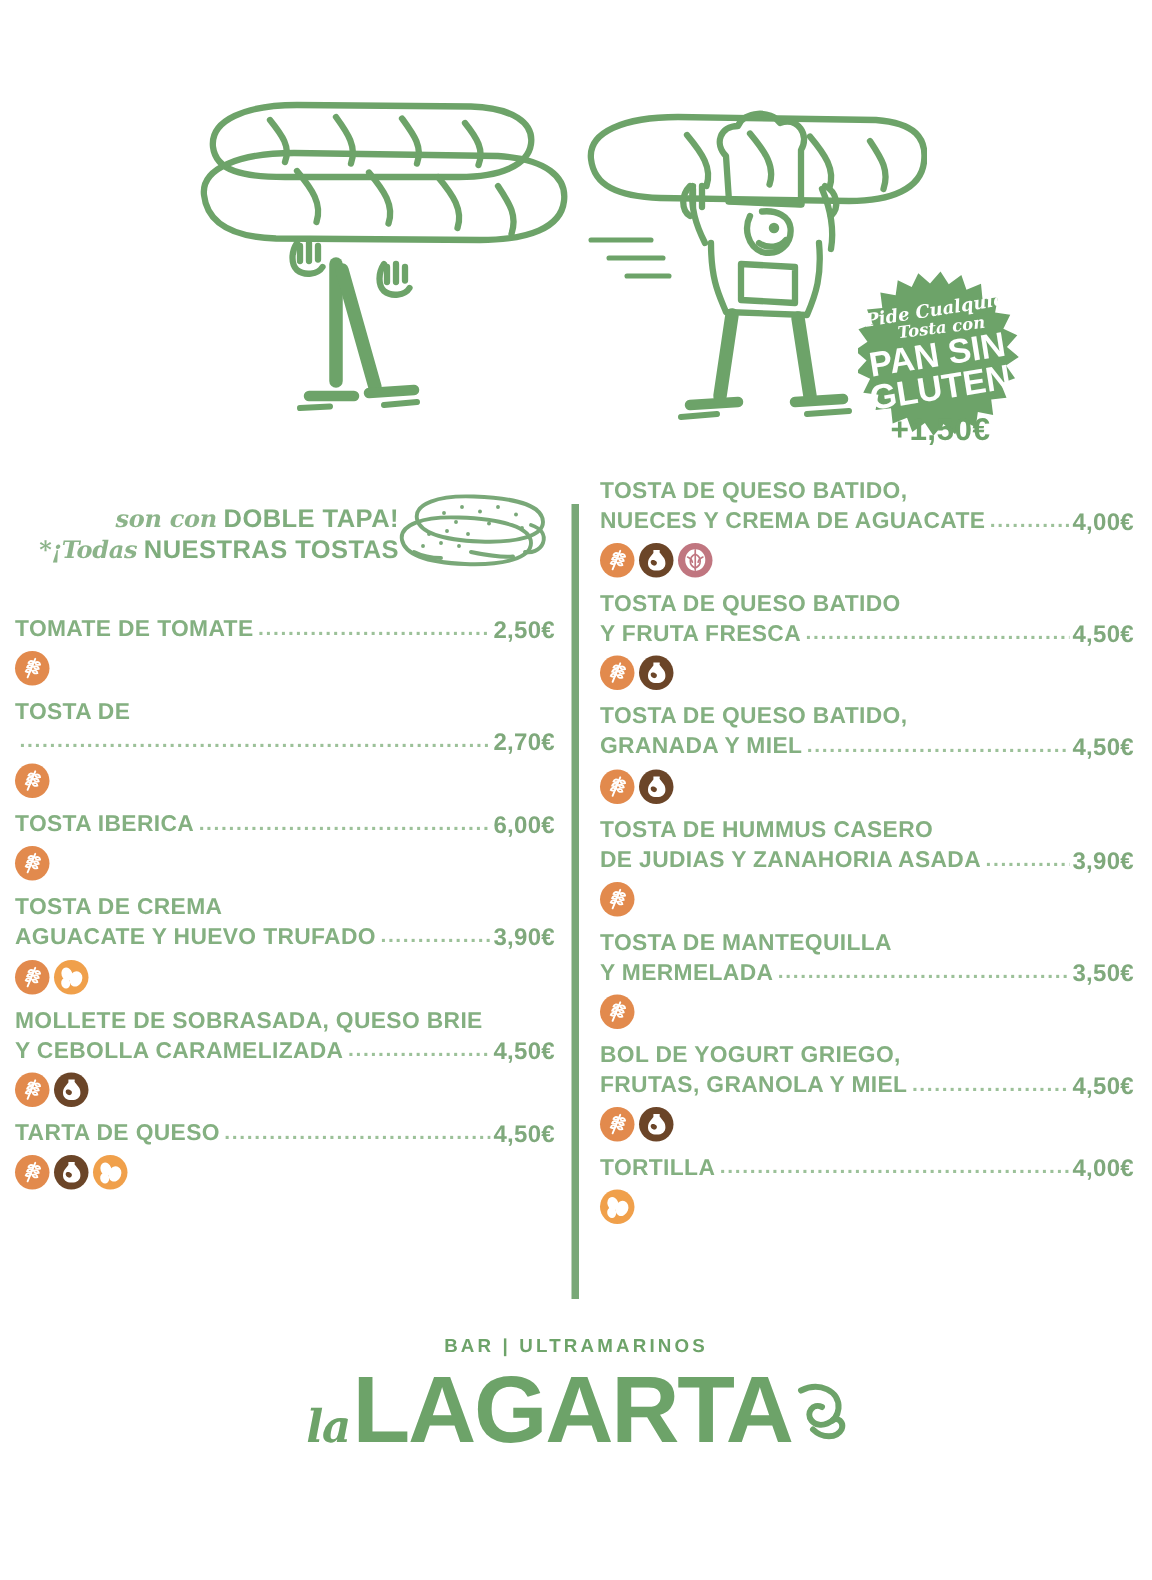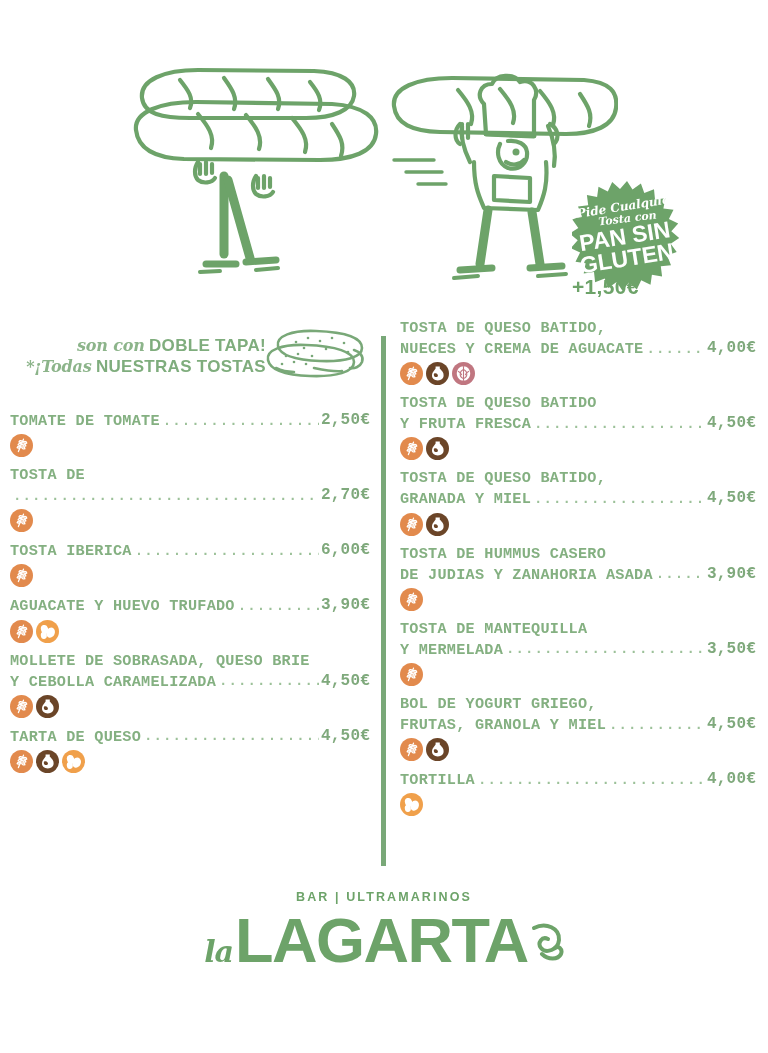--- a/index.html
+++ b/index.html
@@ -30,20 +30,21 @@
     top: 180px;
     width: 110px;
     height: 110px;
   }
   .gf-badge svg { display: block; }
   .gf-price {
     position: absolute;
     left: 572px;
     top: 275px;
     width: 110px;
+    text-align: center;
     color: #6da369;
     font-size: 21px;
     font-weight: bold;
     letter-spacing: .3px;
   }
 
   
   .menu-area {
     position: relative;
     width: 768px;
@@ -100,28 +101,27 @@
     position: absolute;
     left: 252px;
     top: 6px;
   }
 
   
   .item { margin-bottom: 7px; }
   .item-lines { }
   .item-line {
     display: flex;
-    align-items: flex-end;
+    align-items: flex-start;
     color: #84b081;
     font-weight: bold;
     font-size: 15.2px;
     letter-spacing: .25px;
     line-height: 1.32;
     white-space: nowrap;
-    font-family: Liberation Mono, monospace;
   }
   .item-name { flex: 0 0 auto; }
   .dots {
     flex: 1 1 auto;
     overflow: hidden;
     margin: 0 2px 0 3px;
     color: #9cc199;
     font-size: 14px;
     letter-spacing: 1.1px;
     white-space: nowrap;
@@ -402,20 +402,23 @@
                   <path d="M10.8 12.8 C8.8 11.8 7.6 12.2 7.2 13.6 C8.8 14.4 10.1 14.2 10.8 12.8 Z"></path>
                   <path d="M11.6 13.2 C13.6 12.6 14.8 13.2 14.9 14.7 C13.2 15.2 12 14.7 11.6 13.2 Z"></path>
                 </g>
               </svg>
             </span>
           </div>
         </div>
         <div class="item">
           <div class="item-lines">
             <div class="item-line">
+              <span class="item-name">TOSTA DE CREMA</span>
+            </div>
+            <div class="item-line">
               <span class="item-name">AGUACATE Y HUEVO TRUFADO</span>
               <span class="dots">..........................................................................................</span>
               <span class="price">3,90€</span>
             </div>
           </div>
           <div class="allergens">
             <span class="aller a-gluten">
               <svg width="23" height="23" viewBox="0 0 23 23">
                 <g fill="none" stroke="#ffffff" stroke-width="1.25" stroke-linecap="round">
                   <path d="M13.5 5.2 L8.4 17.6"></path>

